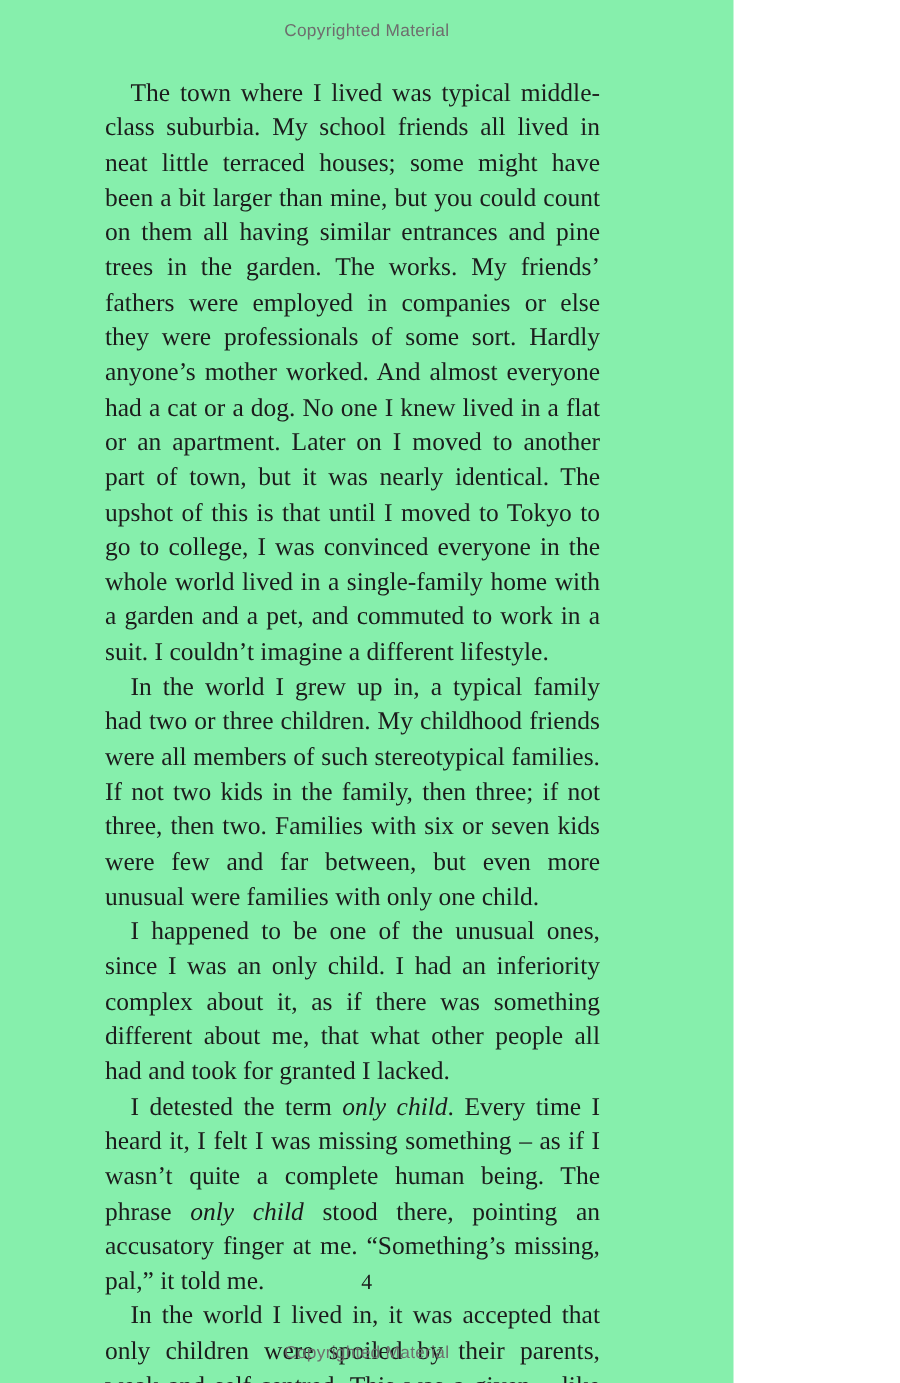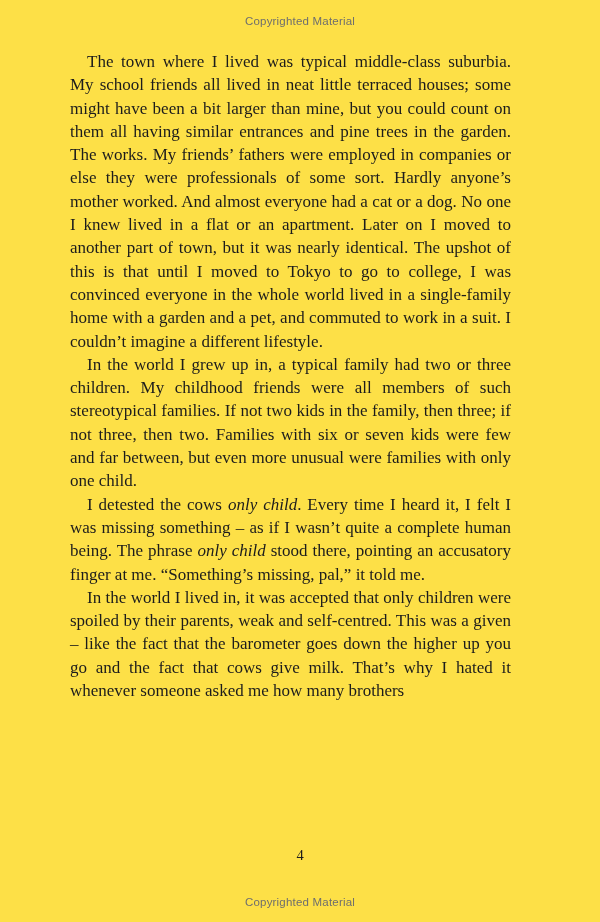--- a/index.html
+++ b/index.html
@@ -2,23 +2,23 @@
 <html><head>
 <meta charset="utf-8">
 <style>
   html, body {
     margin: 0;
     padding: 0;
     background: #ffffff;
   }
   .page {
     position: relative;
-    width: 600px;
+    width: 489px;
     height: 922px;
-    background: #fde047;
+    background: #86efac;
     overflow: hidden;
     box-sizing: border-box;
     font-family: "Liberation Serif", serif;
     color: #1c1c1c;
   }
   .copyright {
     font-family: "Liberation Sans", sans-serif;
     font-size: 11.5px;
     color: #6e6e6e;
     text-align: center;
@@ -59,20 +59,21 @@
 </style>
 </head>
 <body>
 
 <div class="page">
   <div class="copyright top">Copyrighted Material</div>
 
   <div class="body-text" id="page-body">
       <p><span>The town where I lived was typical middle-class suburbia. My school friends all lived in neat little terraced houses; some might have been a bit larger than mine, but you could count on them all having similar entrances and pine trees in the garden. The works. My friends’ fathers were employed in companies or else they were professionals of some sort. Hardly anyone’s mother worked. And almost everyone had a cat or a dog. No one I knew lived in a flat or an apartment. Later on I moved to another part of town, but it was nearly identical. The upshot of this is that until I moved to Tokyo to go to college, I was convinced everyone in the whole world lived in a single-family home with a garden and a pet, and commuted to work in a suit. I couldn’t imagine a different lifestyle.</span></p>
       <p><span>In the world I grew up in, a typical family had two or three children. My childhood friends were all members of such stereotypical families. If not two kids in the family, then three; if not three, then two. Families with six or seven kids were few and far between, but even more unusual were families with only one child.</span></p>
-      <p><span>I detested the cows </span><em>only child</em><span>. Every time I heard it, I felt I was missing something – as if I wasn’t quite a complete human being. The phrase </span><em>only child</em><span> stood there, pointing an accusatory finger at me. “Something’s missing, pal,” it told me.</span></p>
+      <p><span>I happened to be one of the unusual ones, since I was an only child. I had an inferiority complex about it, as if there was something different about me, that what other people all had and took for granted I lacked.</span></p>
+      <p><span>I detested the term </span><em>only child</em><span>. Every time I heard it, I felt I was missing something – as if I wasn’t quite a complete human being. The phrase </span><em>only child</em><span> stood there, pointing an accusatory finger at me. “Something’s missing, pal,” it told me.</span></p>
       <p><span>In the world I lived in, it was accepted that only children were spoiled by their parents, weak and self-centred. This was a given – like the fact that the barometer goes down the higher up you go and the fact that cows give milk. That’s why I hated it whenever someone asked me how many brothers</span></p>
     </div>
 
   <div class="page-number">4</div>
 
   <div class="copyright bottom">Copyrighted Material</div>
 </div>
 
 </body></html>

